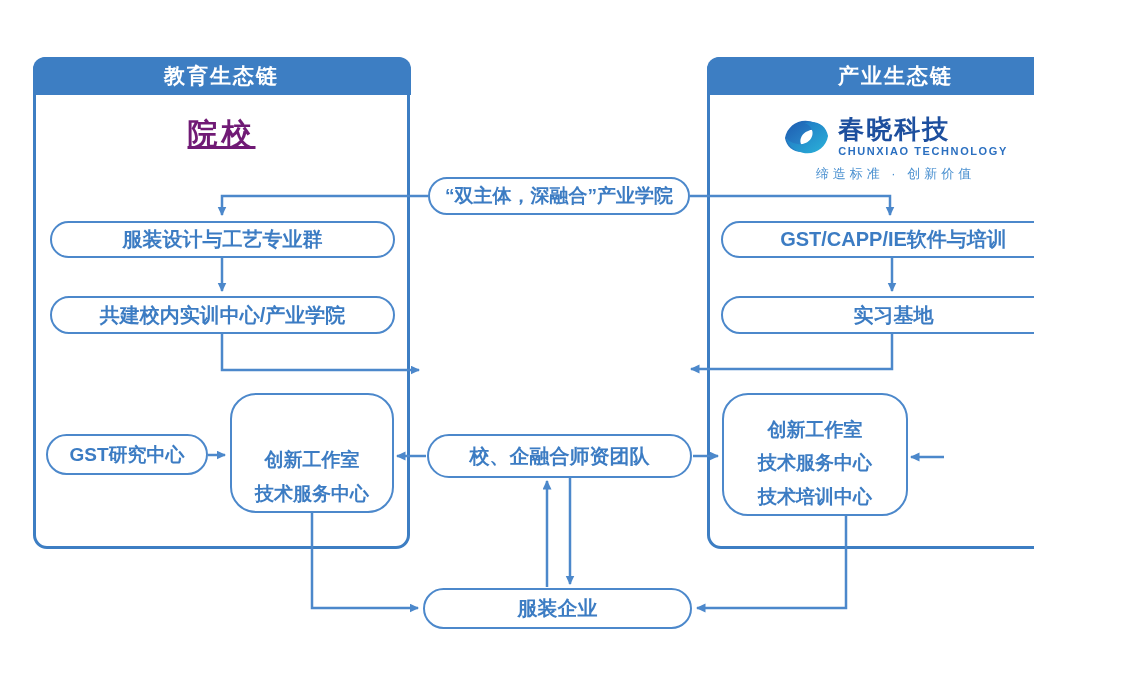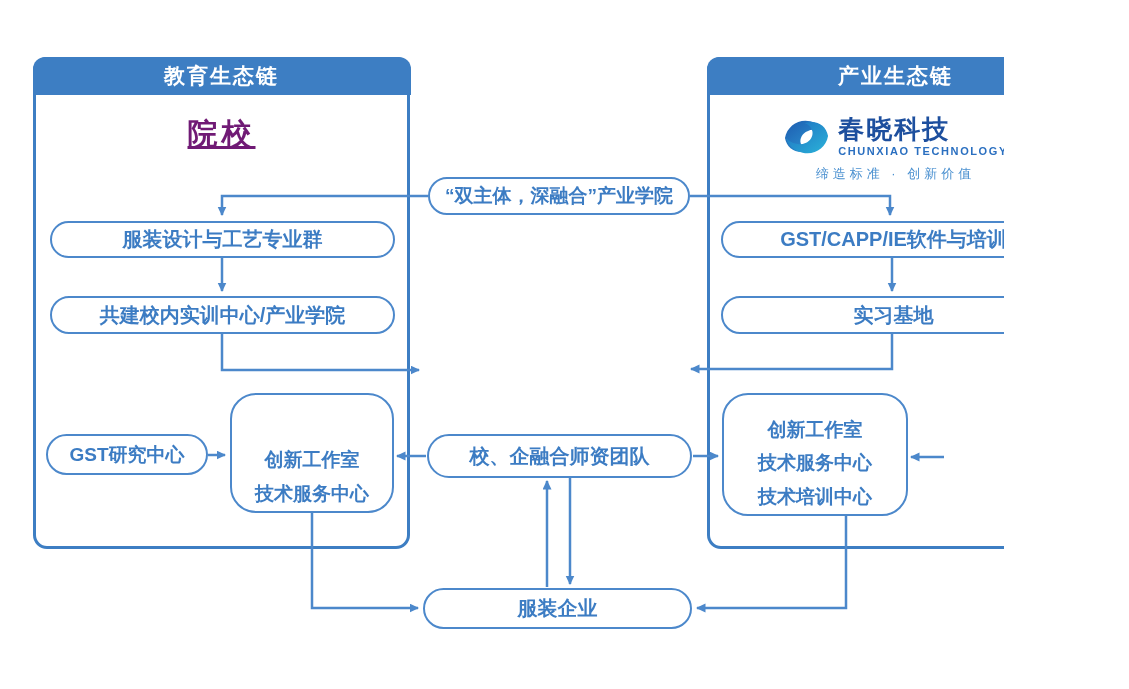--- a/index.html
+++ b/index.html
@@ -1,18 +1,18 @@
 <!DOCTYPE html>
 <html><head>
 <meta charset="utf-8">
 <style>
   html,body { margin:0; padding:0; background:#ffffff; }
   #canvas {
     position:relative; width:1004px; height:689px; background:#ffffff;
-    font-family:"Liberation Sans", sans-serif; overflow:hidden;
+    font-family:"Liberation Sans", sans-serif; overflow:hidden;padding-left:30px;
   }
   .panel {
     position:absolute; border:3.5px solid #3d7ec3; border-radius:14px;
     background:transparent; box-sizing:border-box; z-index:1;
   }
   .panel-header {
     position:absolute; left:-3.5px; right:-3.5px; top:-3.5px; height:38px;
     background:#3d7ec3; border-radius:12px 12px 0 0;
     display:flex; align-items:center; justify-content:center;
     color:#ffffff; font-size:21px; font-weight:700; letter-spacing:2px;

